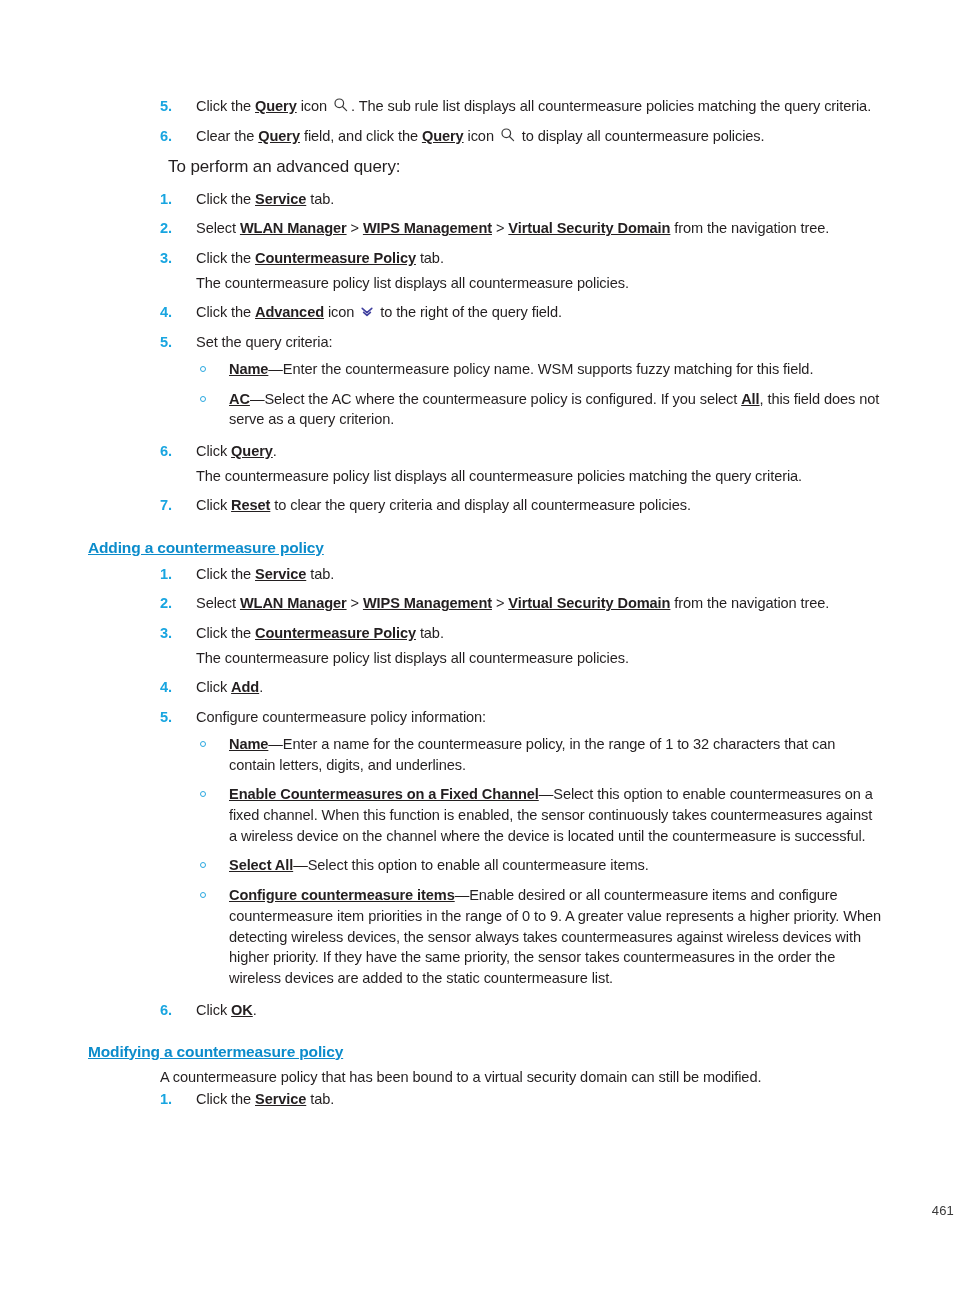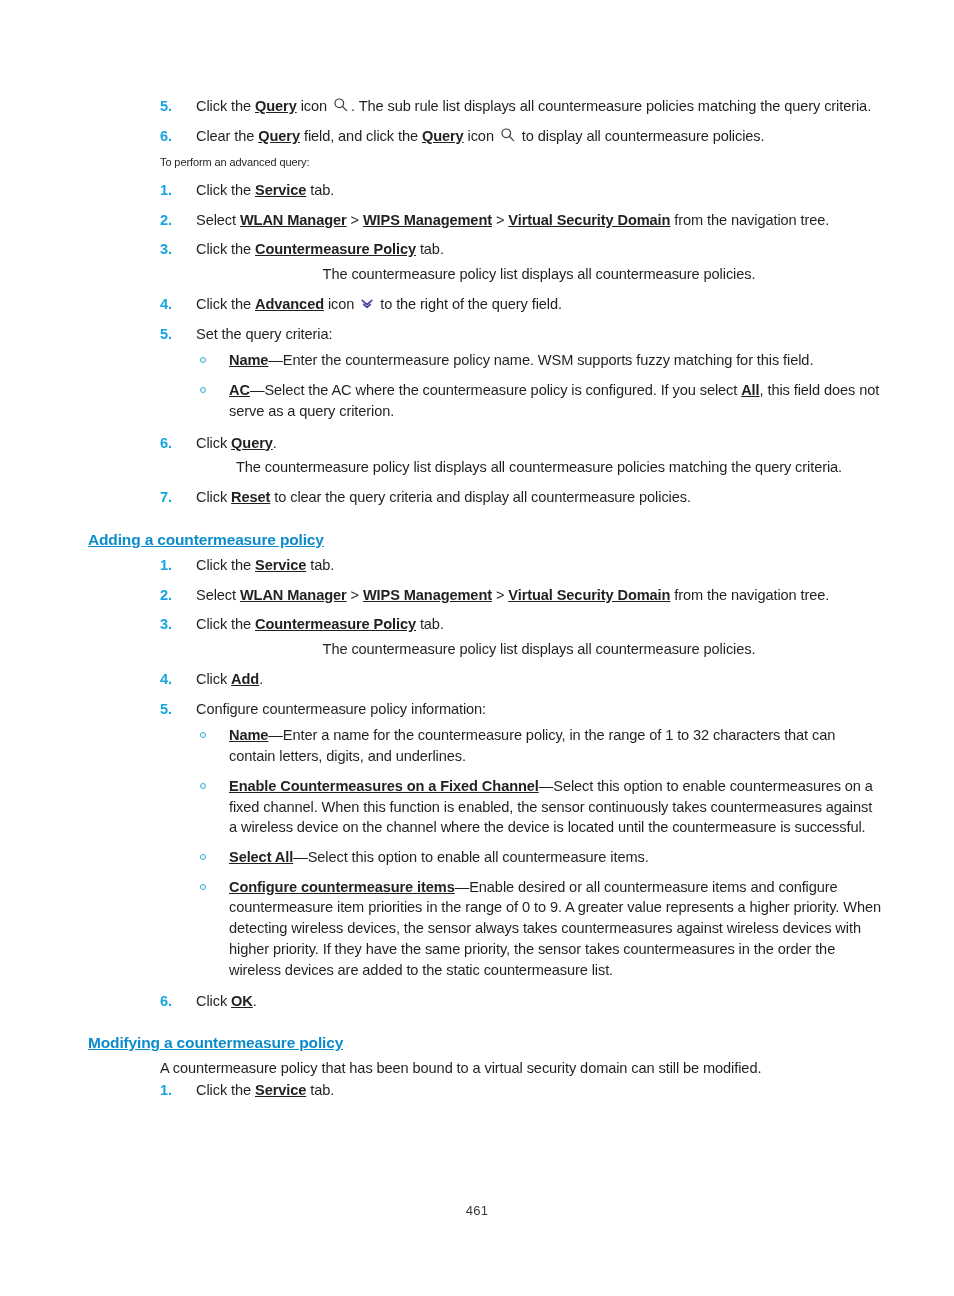--- a/index.html
+++ b/index.html
@@ -77,25 +77,24 @@
     margin: 0 0 1px 0;
     font-size: 14.6px;
     line-height: 1.42;
     letter-spacing: -0.1px;
   }
   p.sub-para {
     margin: 4px 0 0 0;
     font-size: 14.6px;
     line-height: 1.42;
     letter-spacing: -0.1px;
-    text-align: center;
   }
   p.lead-para {
-    margin: 0 0 9px 0;
-    font-size: 11px;
+    margin: 0 0 9px 8px;
+    font-size: 17px;
     line-height: 1.42;
     letter-spacing: -0.1px;
   }
 
   
   ul.subs {
     list-style: none;
     margin: 6px 0 0 0;
     padding: 0;
   }
@@ -128,21 +127,21 @@
     margin: 0 2px;
   }
   .inline-icon svg { display: block; }
 
   
   .page-number {
     position: absolute;
     left: 0;
     right: 0;
     top: 1203px;
-    text-align: center;
+    text-align: right;
     font-size: 13px;
     color: #3a3a3a;
     letter-spacing: 0.2px;
   }
 </style>
 </head>
 <body>
 
 <div class="page">
   <div class="content">

